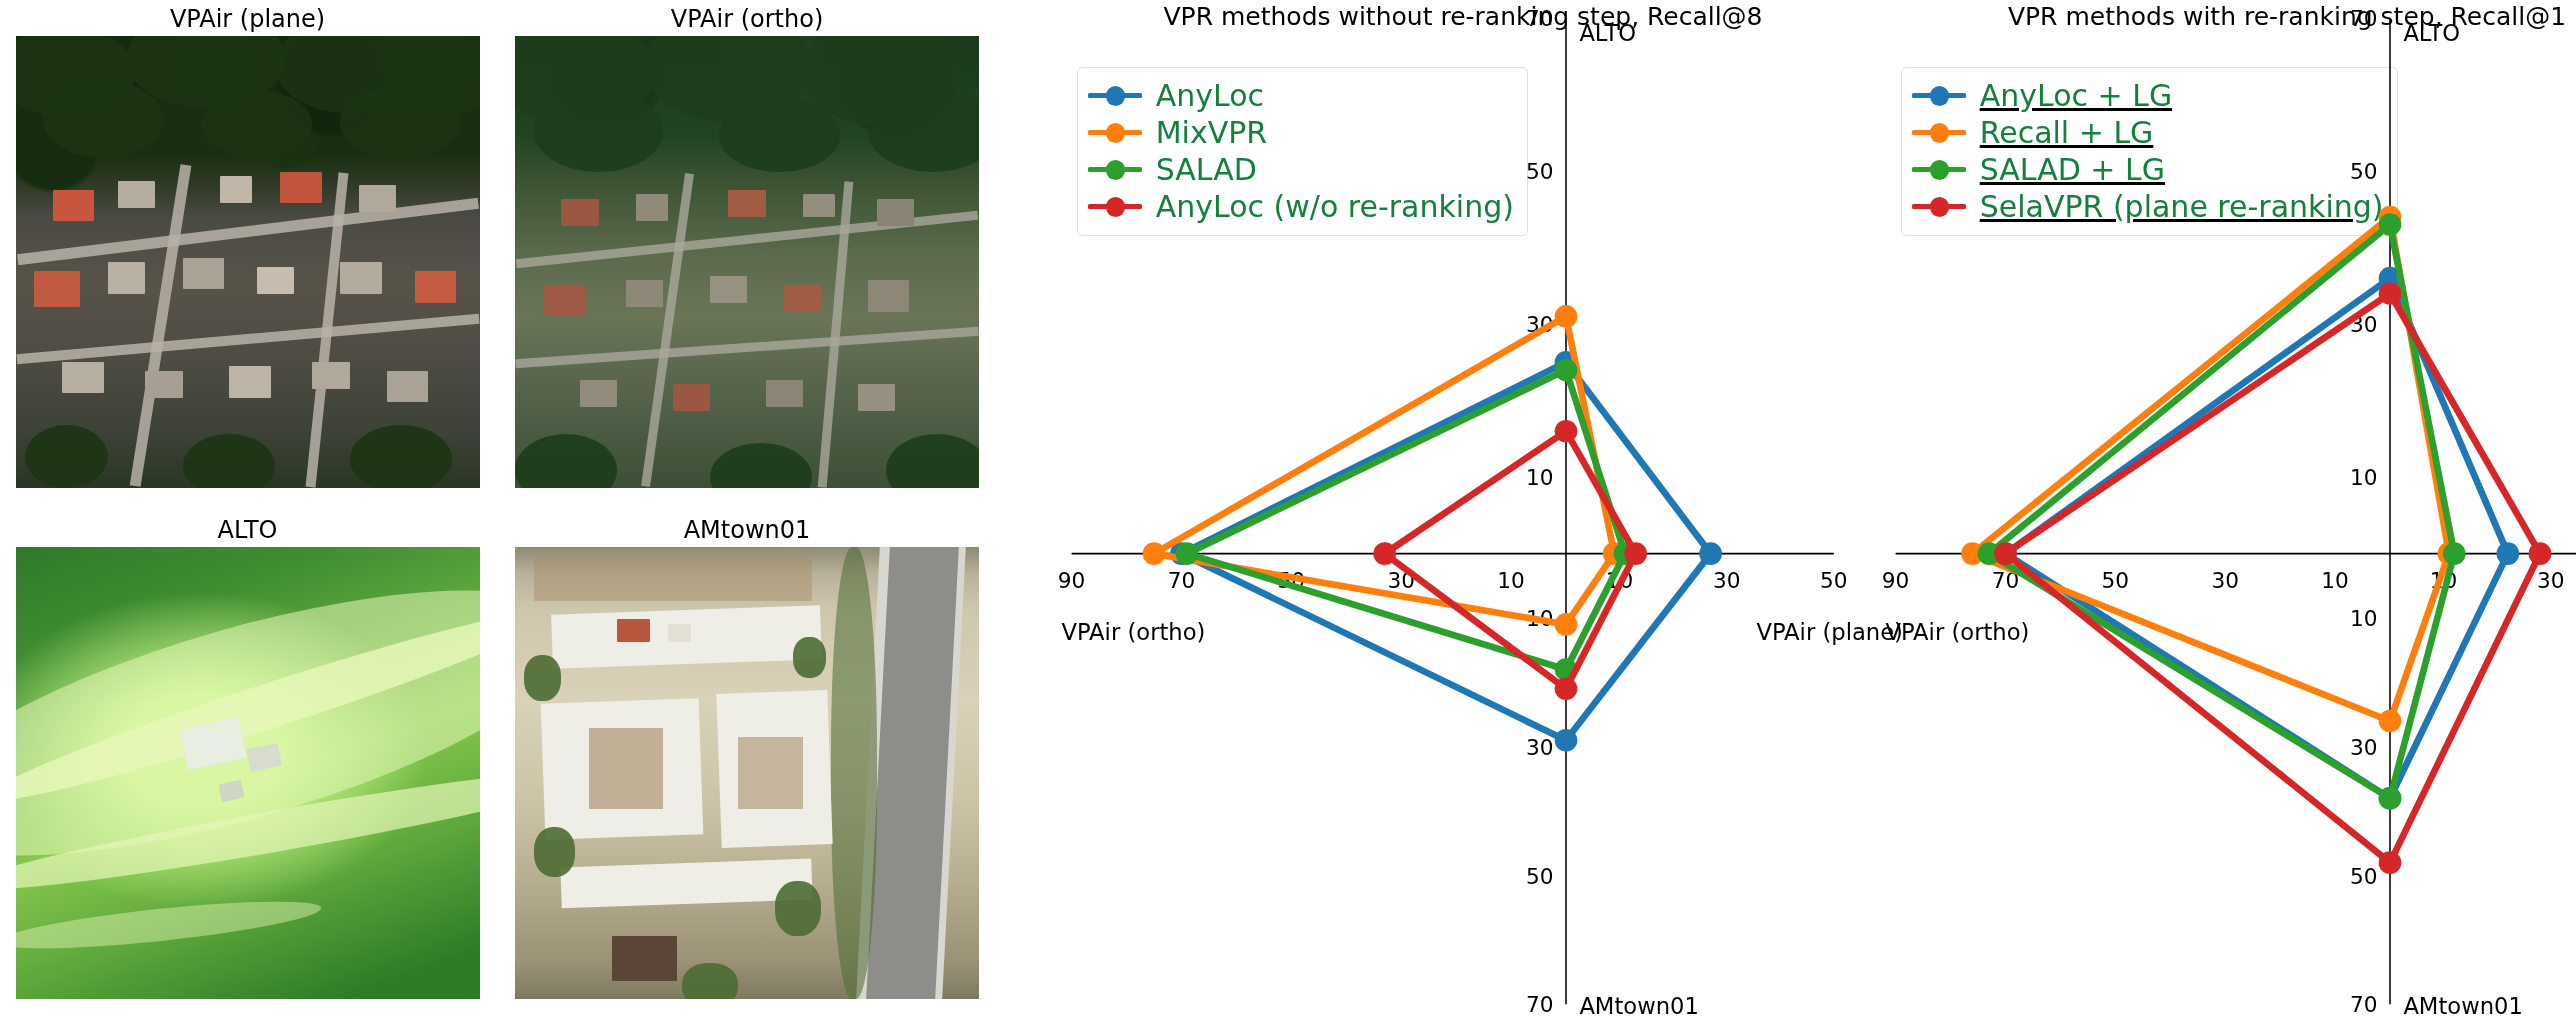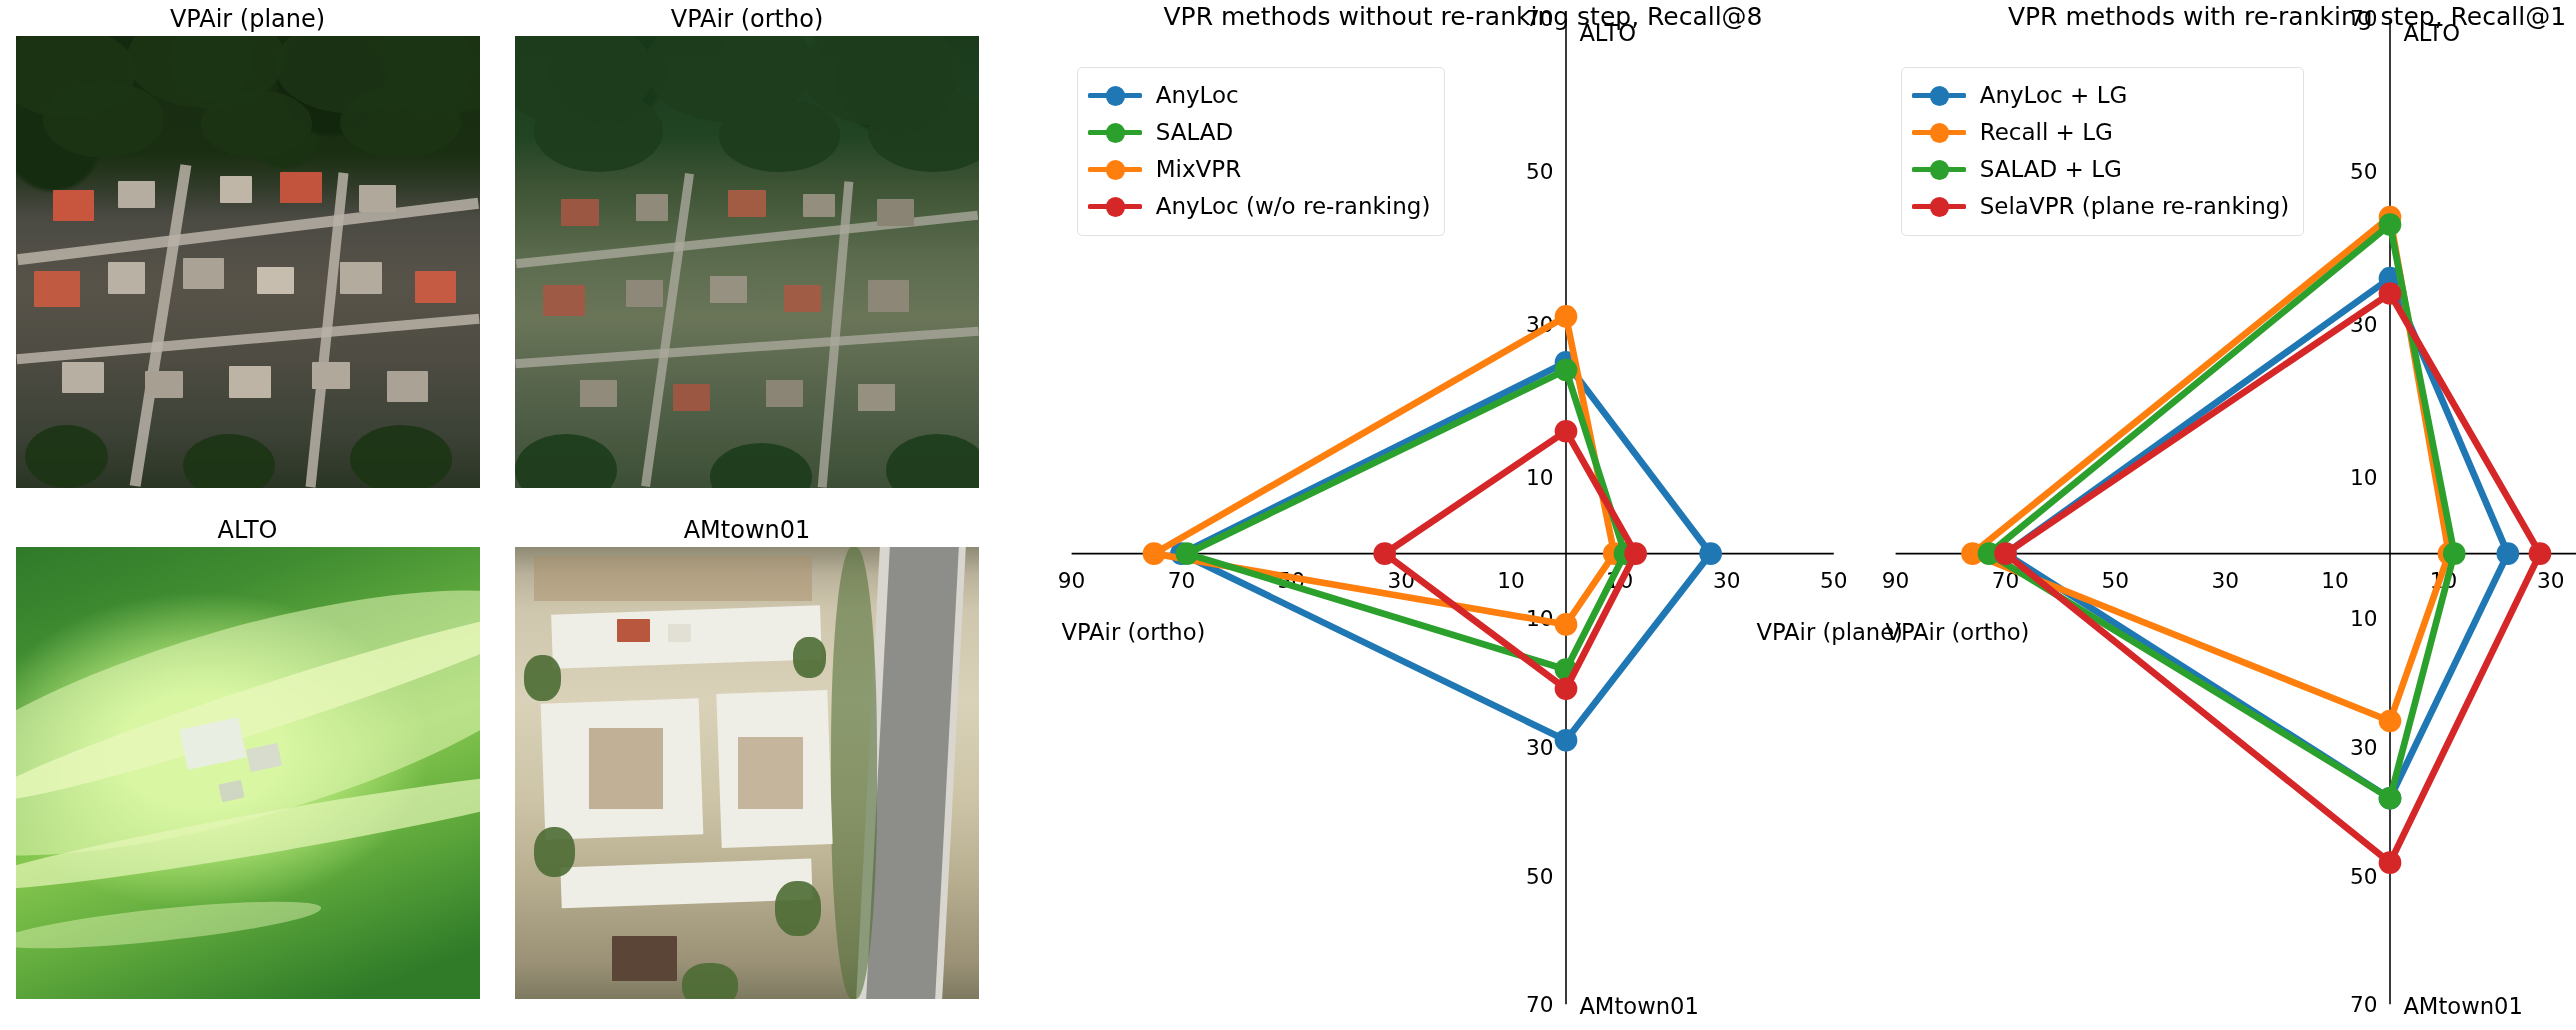--- a/index.html
+++ b/index.html
@@ -69,21 +69,21 @@
       position:absolute;left:0;right:0;top:2.1px;height:29px;line-height:29px;
       text-align:center;font-size:25px;color:#000;white-space:nowrap;
   }
   .legend{
       position:absolute;background:#fff;border:1px solid #e1e1e1;border-radius:5.2px;
       padding:9.3px 13.4px 9.3px 10.3px;
   }
   .legend .row{display:flex;align-items:center;height:37px;}
   .legend .swatch{position:relative;width:54px;height:5.2px;border-radius:1.5px;margin-right:13.4px;flex:none;}
   .legend .swatch i{position:absolute;left:50%;top:50%;width:19.6px;height:19.6px;margin:-9.8px 0 0 -9.8px;border-radius:50%;display:block;}
-  .legend .lbl{font-size:23px;color:#000000;white-space:nowrap;line-height:1;}
+  .legend .lbl{font-size:30px;color:#15803d;white-space:nowrap;line-height:1;}
 
   .plot{position:absolute;text-align:right;}
   .plot svg{position:absolute;left:0;top:0;overflow:visible;}
   .tk{font-size:42px;fill:#000;font-family:"DejaVu Sans",sans-serif;}
   .axlbl{font-size:44px;fill:#000;font-family:"DejaVu Sans",sans-serif;}
 </style>
 </head>
 <body>
 
 <div class="root">
@@ -202,30 +202,30 @@
     <div class="title">VPR methods without re-ranking step, Recall@8</div>
 
     <div class="legend" style="left:26px;top:67px;">
       <div class="row">
         <span class="swatch" style="background:#1f77b4;">
             <i style="background:#1f77b4;"></i>
           </span>
         <span class="lbl">AnyLoc</span>
       </div>
       <div class="row">
+        <span class="swatch" style="background:#ff7f0e;">
+            <i style="background:#ff7f0e;"></i>
+          </span>
+        <span class="lbl">MixVPR</span>
+      </div>
+      <div class="row">
         <span class="swatch" style="background:#2ca02c;">
             <i style="background:#2ca02c;"></i>
           </span>
         <span class="lbl">SALAD</span>
-      </div>
-      <div class="row">
-        <span class="swatch" style="background:#ff7f0e;">
-            <i style="background:#ff7f0e;"></i>
-          </span>
-        <span class="lbl">MixVPR</span>
       </div>
       <div class="row">
         <span class="swatch" style="background:#d62728;">
             <i style="background:#d62728;"></i>
           </span>
         <span class="lbl">AnyLoc (w/o re-ranking)</span>
       </div>
     </div>
 
     <div class="plot" style="left:0;top:0;width:824px;height:1030px;">
@@ -272,21 +272,21 @@
           <circle cx="1135.2" cy="1075.0" r="22" fill="#d62728"></circle>
           <circle cx="1000.0" cy="1337.5" r="22" fill="#d62728"></circle>
           <circle cx="648.0" cy="1075.0" r="22" fill="#d62728"></circle>
         </svg>
     </div>
   </div>
 
   <div class="chart" style="left:1875px;width:824px;">
     <div class="title">VPR methods with re-ranking step, Recall@1</div>
 
-    <div class="legend" style="left:26px;top:67px;">
+    <div class="legend" style="left:26px;top:67px;text-decoration:underline;">
       <div class="row">
         <span class="swatch" style="background:#1f77b4;">
             <i style="background:#1f77b4;"></i>
           </span>
         <span class="lbl">AnyLoc + LG</span>
       </div>
       <div class="row">
         <span class="swatch" style="background:#ff7f0e;">
             <i style="background:#ff7f0e;"></i>
           </span>

